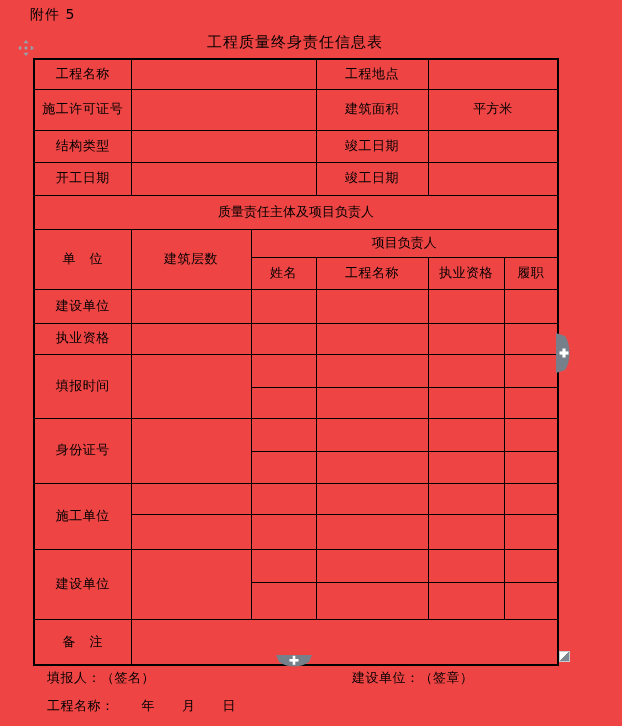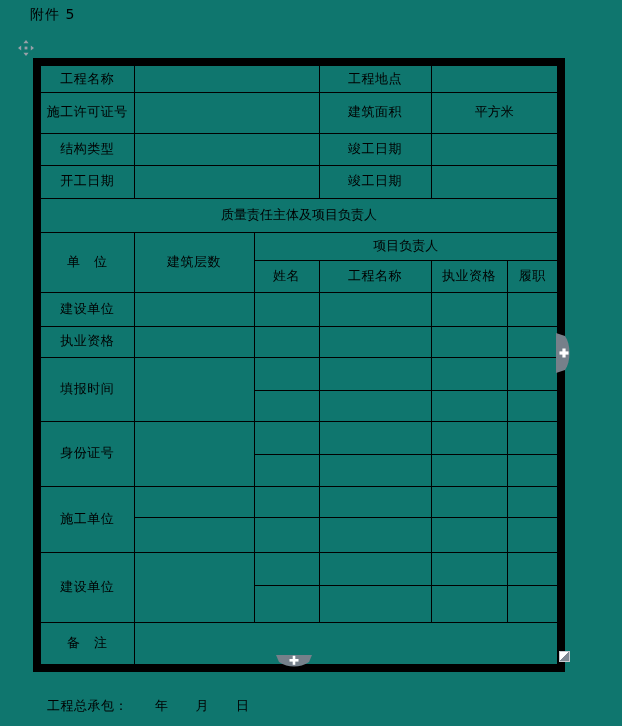--- a/index.html
+++ b/index.html
@@ -1,22 +1,22 @@
 <!DOCTYPE html>
 <html><head>
 <meta charset="utf-8">
 <style>
   html,body{margin:0;padding:0;background:#fff;}
-  .page{position:relative;width:622px;height:726px;background:#0f766e;overflow:hidden;
+  .page{position:relative;width:622px;height:726px;background:#ef4444;overflow:hidden;
         font-family:"DejaVu Sans","Liberation Sans",sans-serif;color:#000;}
   .attachment{position:absolute;left:30px;top:6px;font-size:14px;letter-spacing:1px;}
   .doc-title{position:absolute;left:33px;top:33px;width:524px;text-align:center;
              font-size:15px;letter-spacing:1px;}
   table.form{position:absolute;left:33px;top:58px;border-collapse:collapse;
-             table-layout:fixed;border:8px solid #000000;}
+             table-layout:fixed;border:2px solid #000000;}
   table.form td{border:1px solid #000;font-size:13px;text-align:center;
                 vertical-align:middle;padding:0;overflow:hidden;line-height:1.25;}
   td.lbl{letter-spacing:0.5px;}
   
   .move-handle{position:absolute;left:18px;top:40px;width:16px;height:16px;cursor:move;}
   .side-tab{position:absolute;left:556px;top:333px;width:18px;height:40px;cursor:pointer;}
   .bottom-tab{position:absolute;left:276px;top:653px;width:36px;height:13px;cursor:pointer;}
   .resize-square{position:absolute;left:560px;top:652px;width:9px;height:9px;
                  background:linear-gradient(135deg,#ffffff 48%,#7f8993 48%);
                  outline:1px solid #c7ccd1;cursor:nwse-resize;}
@@ -24,20 +24,21 @@
   .fl-1{left:47px;top:669px;}
   .fl-1b{left:352px;top:669px;}
   .fl-2{left:47px;top:697px;}
 </style>
 </head>
 <body>
 
 <div class="page">
 
   <div class="attachment">附件 5</div>
+  <div class="doc-title">工程质量终身责任信息表</div>
 
   <div class="move-handle">
     <svg width="16" height="16" viewBox="0 0 16 16">
       <g fill="#98a0a8">
         <polygon points="8,0 5.4,3.2 10.6,3.2"></polygon>
         <polygon points="8,16 5.4,12.8 10.6,12.8"></polygon>
         <polygon points="0,8 3.2,5.4 3.2,10.6"></polygon>
         <polygon points="16,8 12.8,5.4 12.8,10.6"></polygon>
         <rect x="6.6" y="6.6" width="2.8" height="2.8"></rect>
       </g>
@@ -193,15 +194,17 @@
   <div class="bottom-tab">
     <svg width="36" height="13" viewBox="0 0 36 13">
       <path d="M0 0 L36 0 L33 7 C24 13 12 13 3 7 Z" fill="#76808a"></path>
       <rect x="13.5" y="4" width="9" height="2.6" fill="#fff"></rect>
       <rect x="16.7" y="0.8" width="2.6" height="9" fill="#fff"></rect>
     </svg>
   </div>
 
   <div class="resize-square"></div>
 
-  <div class="footer-line fl-2">工程总承包：　　年　　月　　日</div>
+  <div class="footer-line fl-1">填报人：（签名）</div>
+  <div class="footer-line fl-1b">建设单位：（签章）</div>
+  <div class="footer-line fl-2">工程名称：　　年　　月　　日</div>
 
 </div>
 
 </body></html>

